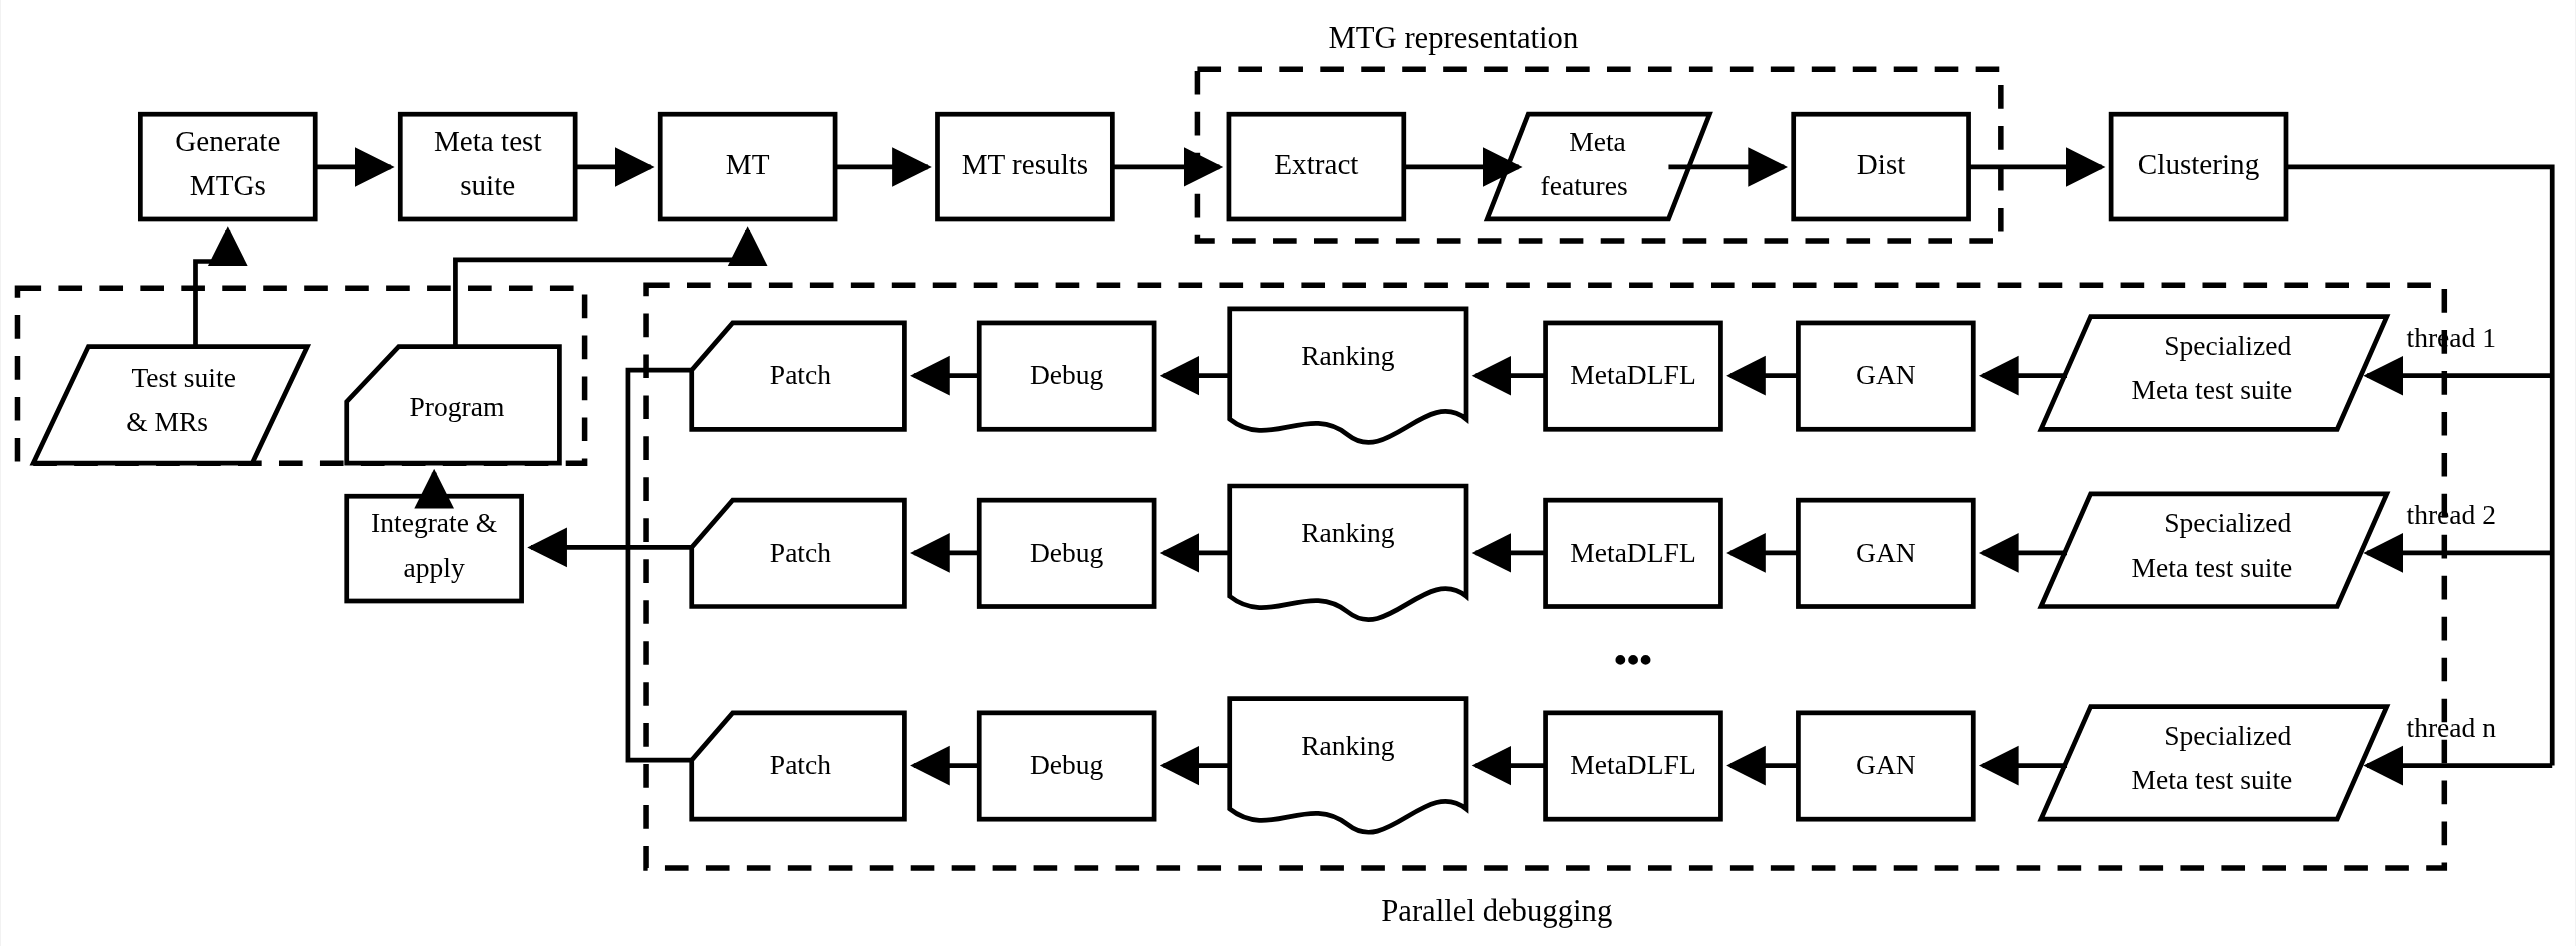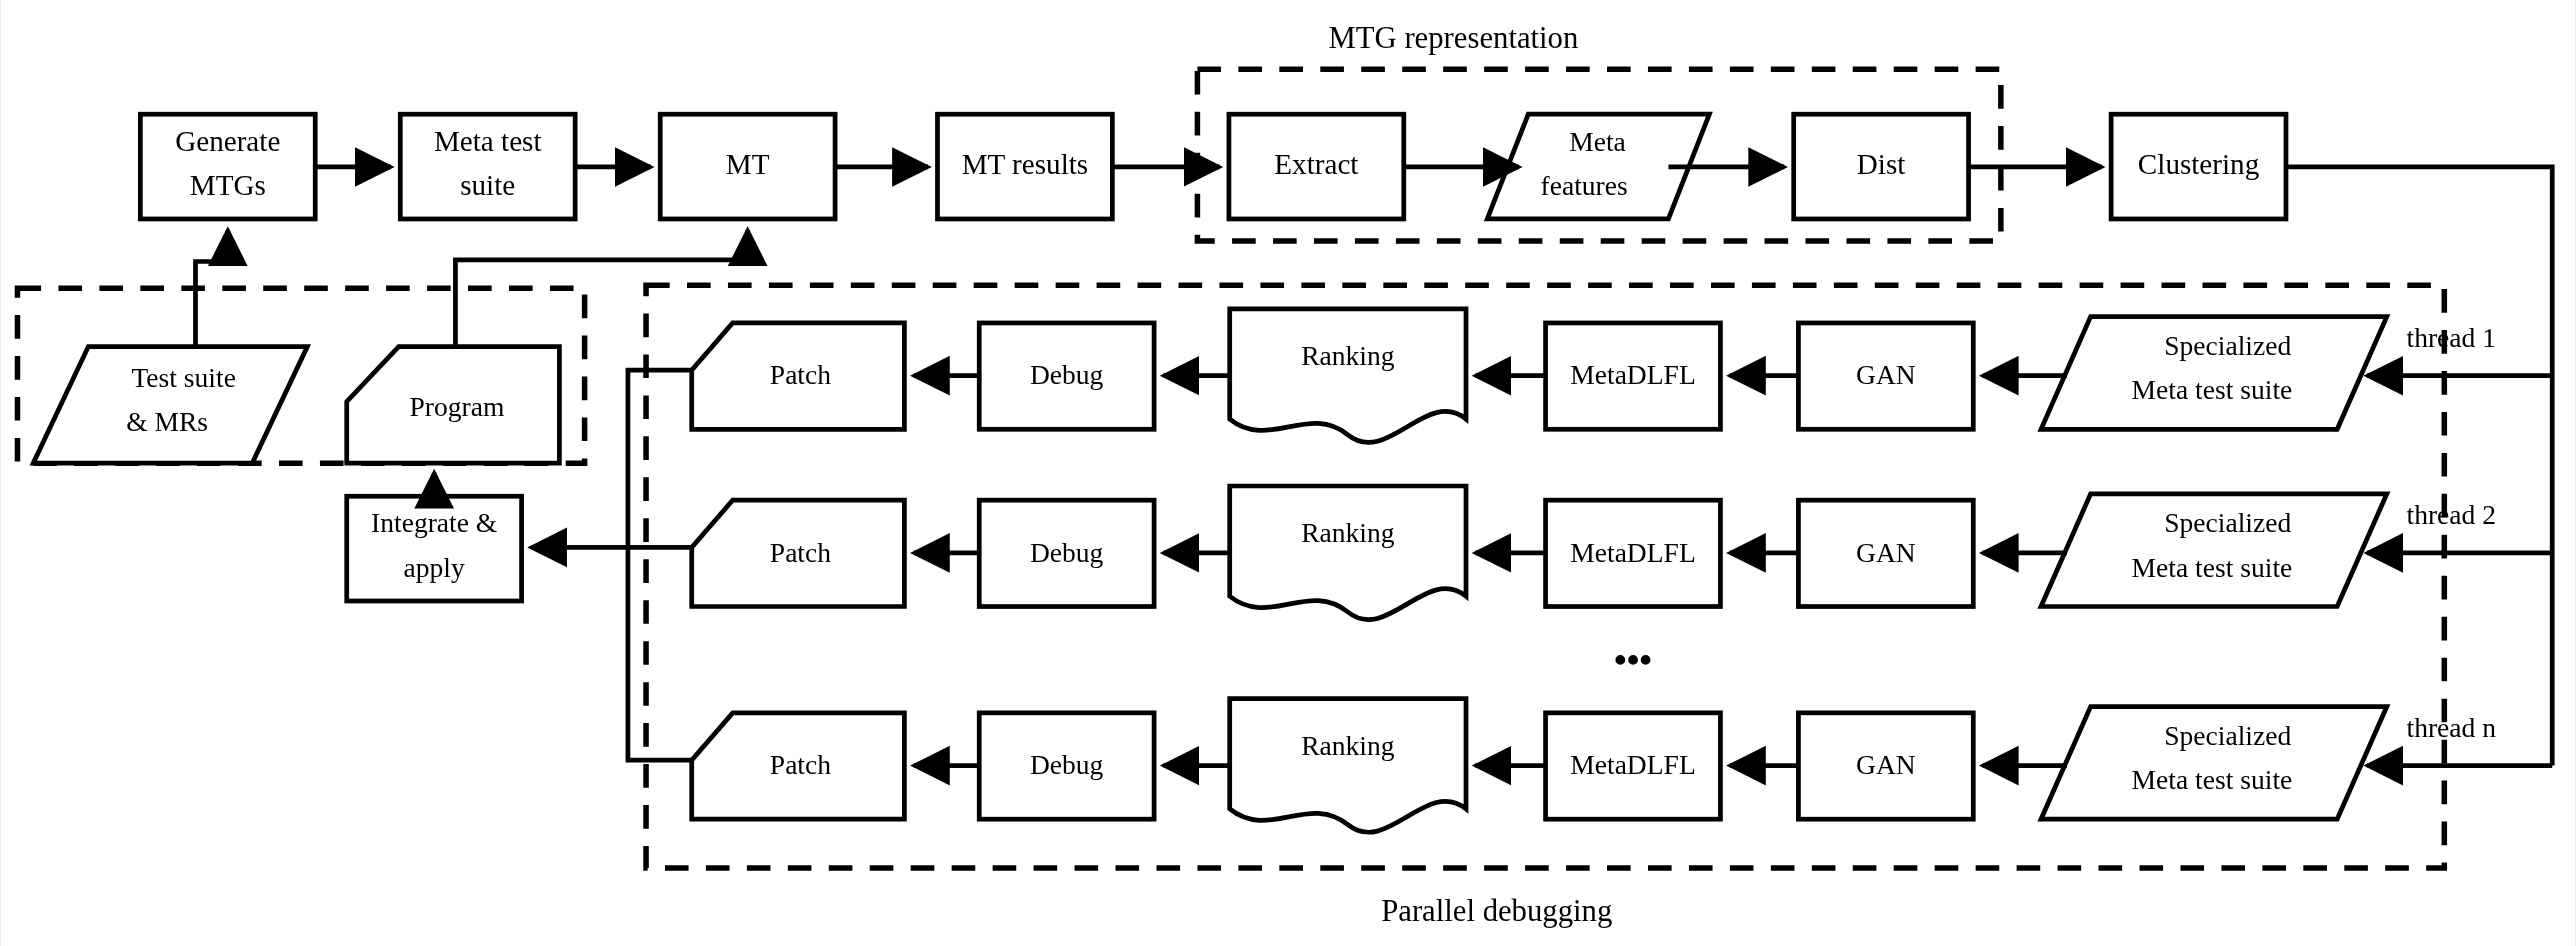--- a/index.html
+++ b/index.html
@@ -1,17 +1,17 @@
 <!DOCTYPE html>
 <html style="font-size:12.6px"><head>
 <meta charset="utf-8">
 <style>
   html,body{margin:0;padding:0;background:#ffffff;}
   body{font-family:"Liberation Serif", serif;}
-  #stage{position:relative;width:2576px;height:946px;background:#4d7c0f;overflow:hidden;}
+  #stage{position:relative;width:2576px;height:946px;background:#a3a3a3;overflow:hidden;}
   svg#diagram{position:absolute;left:0;top:0;width:2576px;height:946px;display:block;}
   .nodeText{font-family:"Liberation Serif", serif;font-size:37px;fill:#000;text-anchor:middle;dominant-baseline:middle;}
   .nodeTextSm{font-family:"Liberation Serif", serif;font-size:35px;fill:#000;text-anchor:middle;dominant-baseline:middle;}
   .groupLabel{font-family:"Liberation Serif", serif;font-size:39px;fill:#000;text-anchor:middle;dominant-baseline:middle;}
   .threadLabel{font-family:"Liberation Serif", serif;font-size:35px;fill:#000;text-anchor:start;dominant-baseline:middle;}
   .ellipsisLabel{font-family:"Liberation Serif", serif;font-size:46px;font-weight:bold;fill:#000;text-anchor:middle;dominant-baseline:middle;}
   .shape{fill:#ffffff;stroke:#000000;stroke-width:6;stroke-linejoin:miter;}
   .dashgroup{fill:none;stroke:#000000;stroke-width:7;stroke-dasharray:30 22;}
   .link{fill:none;stroke:#000000;stroke-width:6;}
   .linkArrowL{fill:none;stroke:#000000;stroke-width:6;marker-end:url(#arrowL);}

